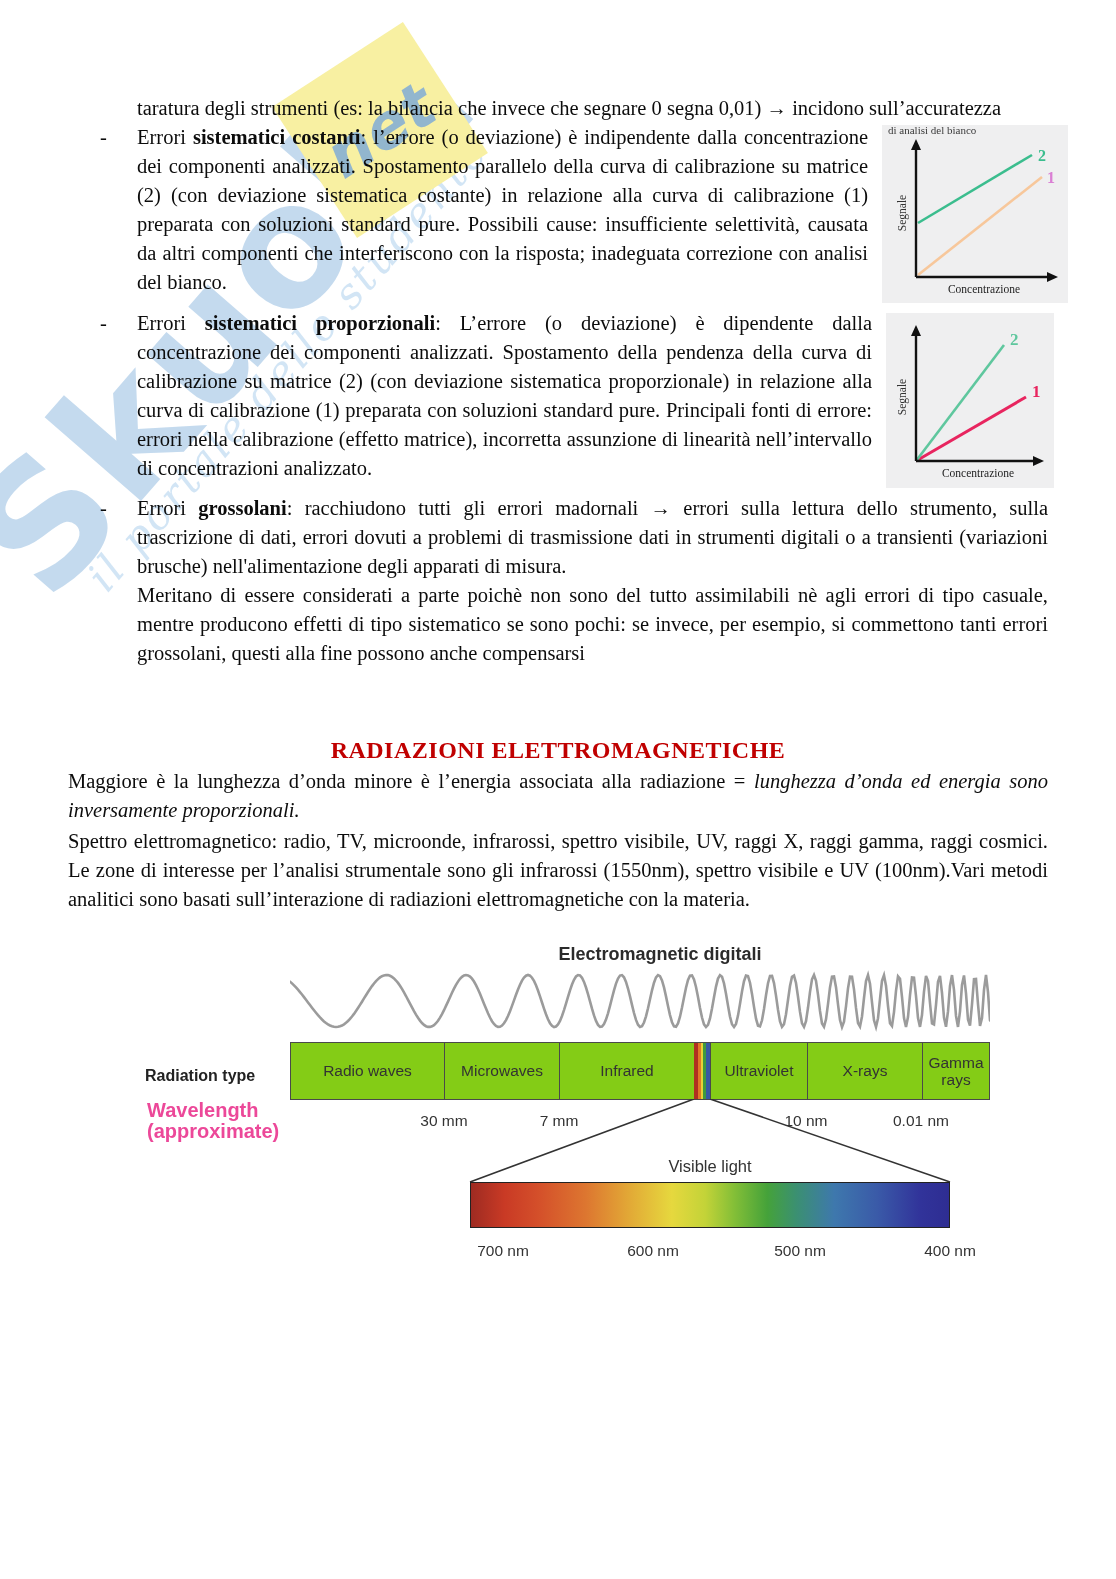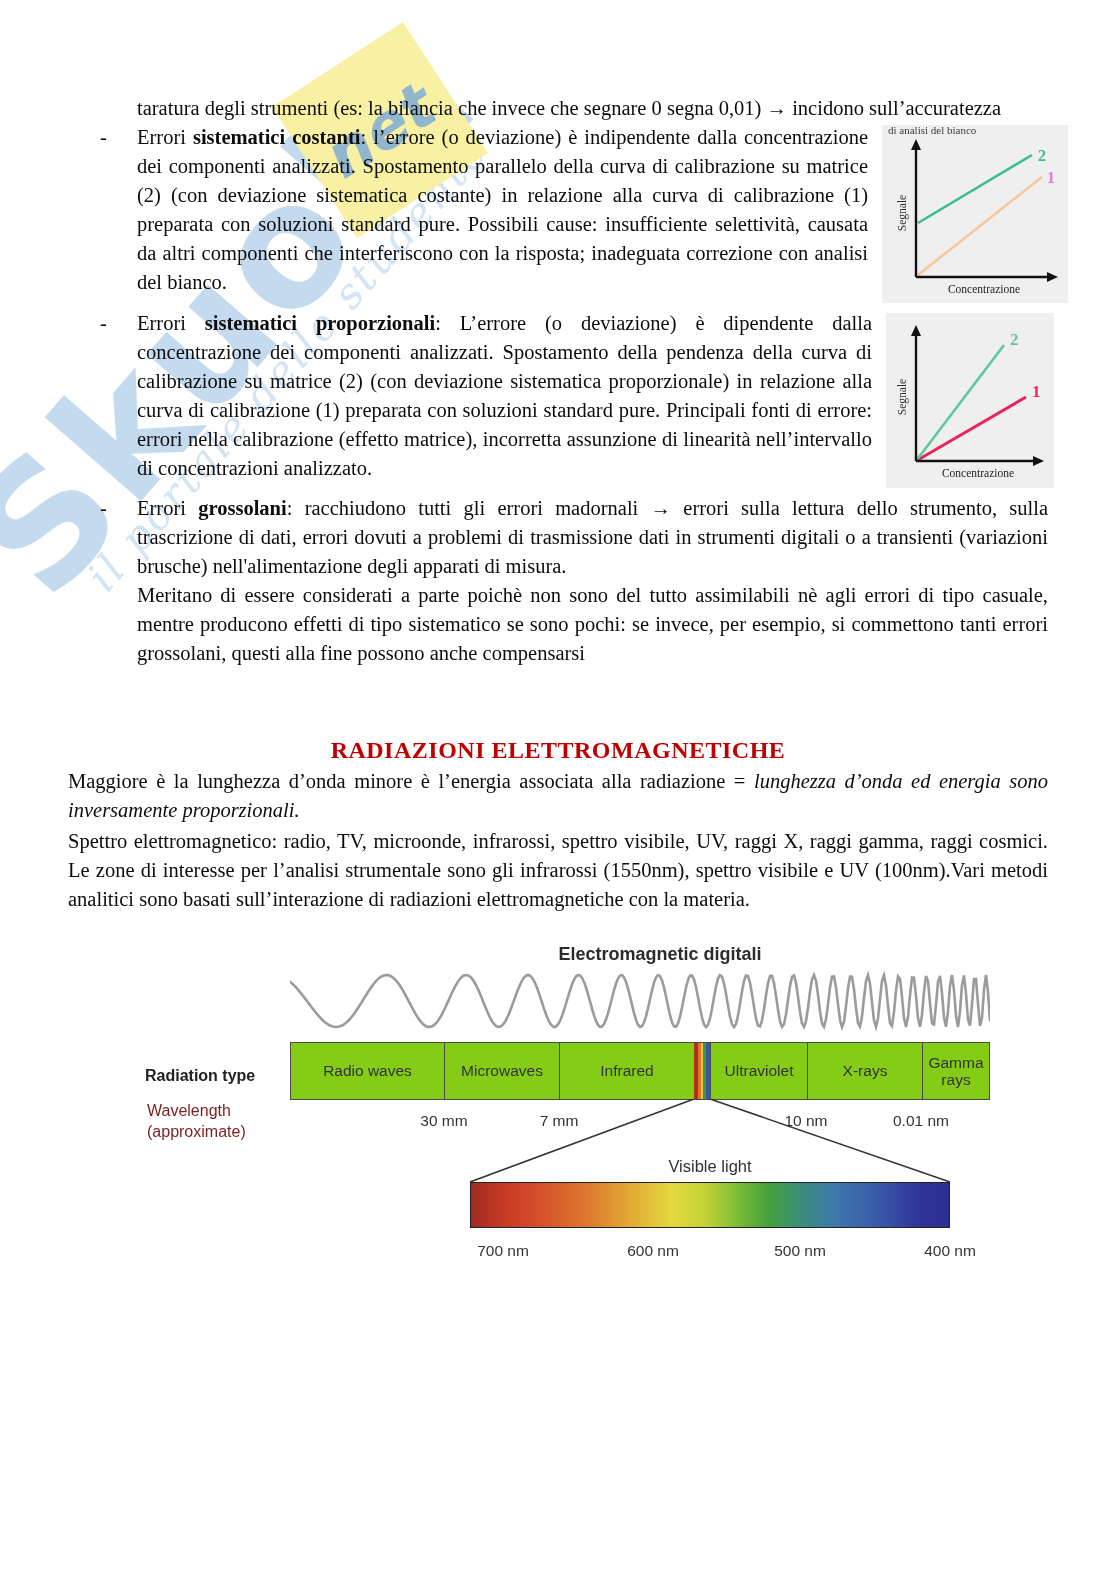--- a/index.html
+++ b/index.html
@@ -86,22 +86,22 @@
   .vstrip {
     border-top:1.5px solid #4a4a4a; border-bottom:1.5px solid #4a4a4a;
     background:linear-gradient(to right,
       #b03020 0 22%, #e07828 22% 42%, #e8d038 42% 58%,
       #3f9a3d 58% 78%, #3858a4 78% 100%);
   }
   .radiation-label {
     position:absolute; left:77px; top:121px; font-size:16px; font-weight:bold; color:#222;
   }
   .wavelength-label {
-    position:absolute; left:79px; top:160px; font-size:16px; font-weight:normal;
-    color:#7f1d1d; line-height:21px;
+    position:absolute; left:79px; top:160px; font-size:20px; font-weight:bold;
+    color:#ec4899; line-height:21px;
   }
   .wl-val {
     position:absolute; top:166px; transform:translateX(-50%);
     font-size:15.5px; color:#333;
   }
   .funnel { position:absolute; left:222px; top:159px; }
   .visible-label {
     position:absolute; left:542px; top:212px; width:200px; text-align:center;
     font-size:16.5px; color:#333;
   }

